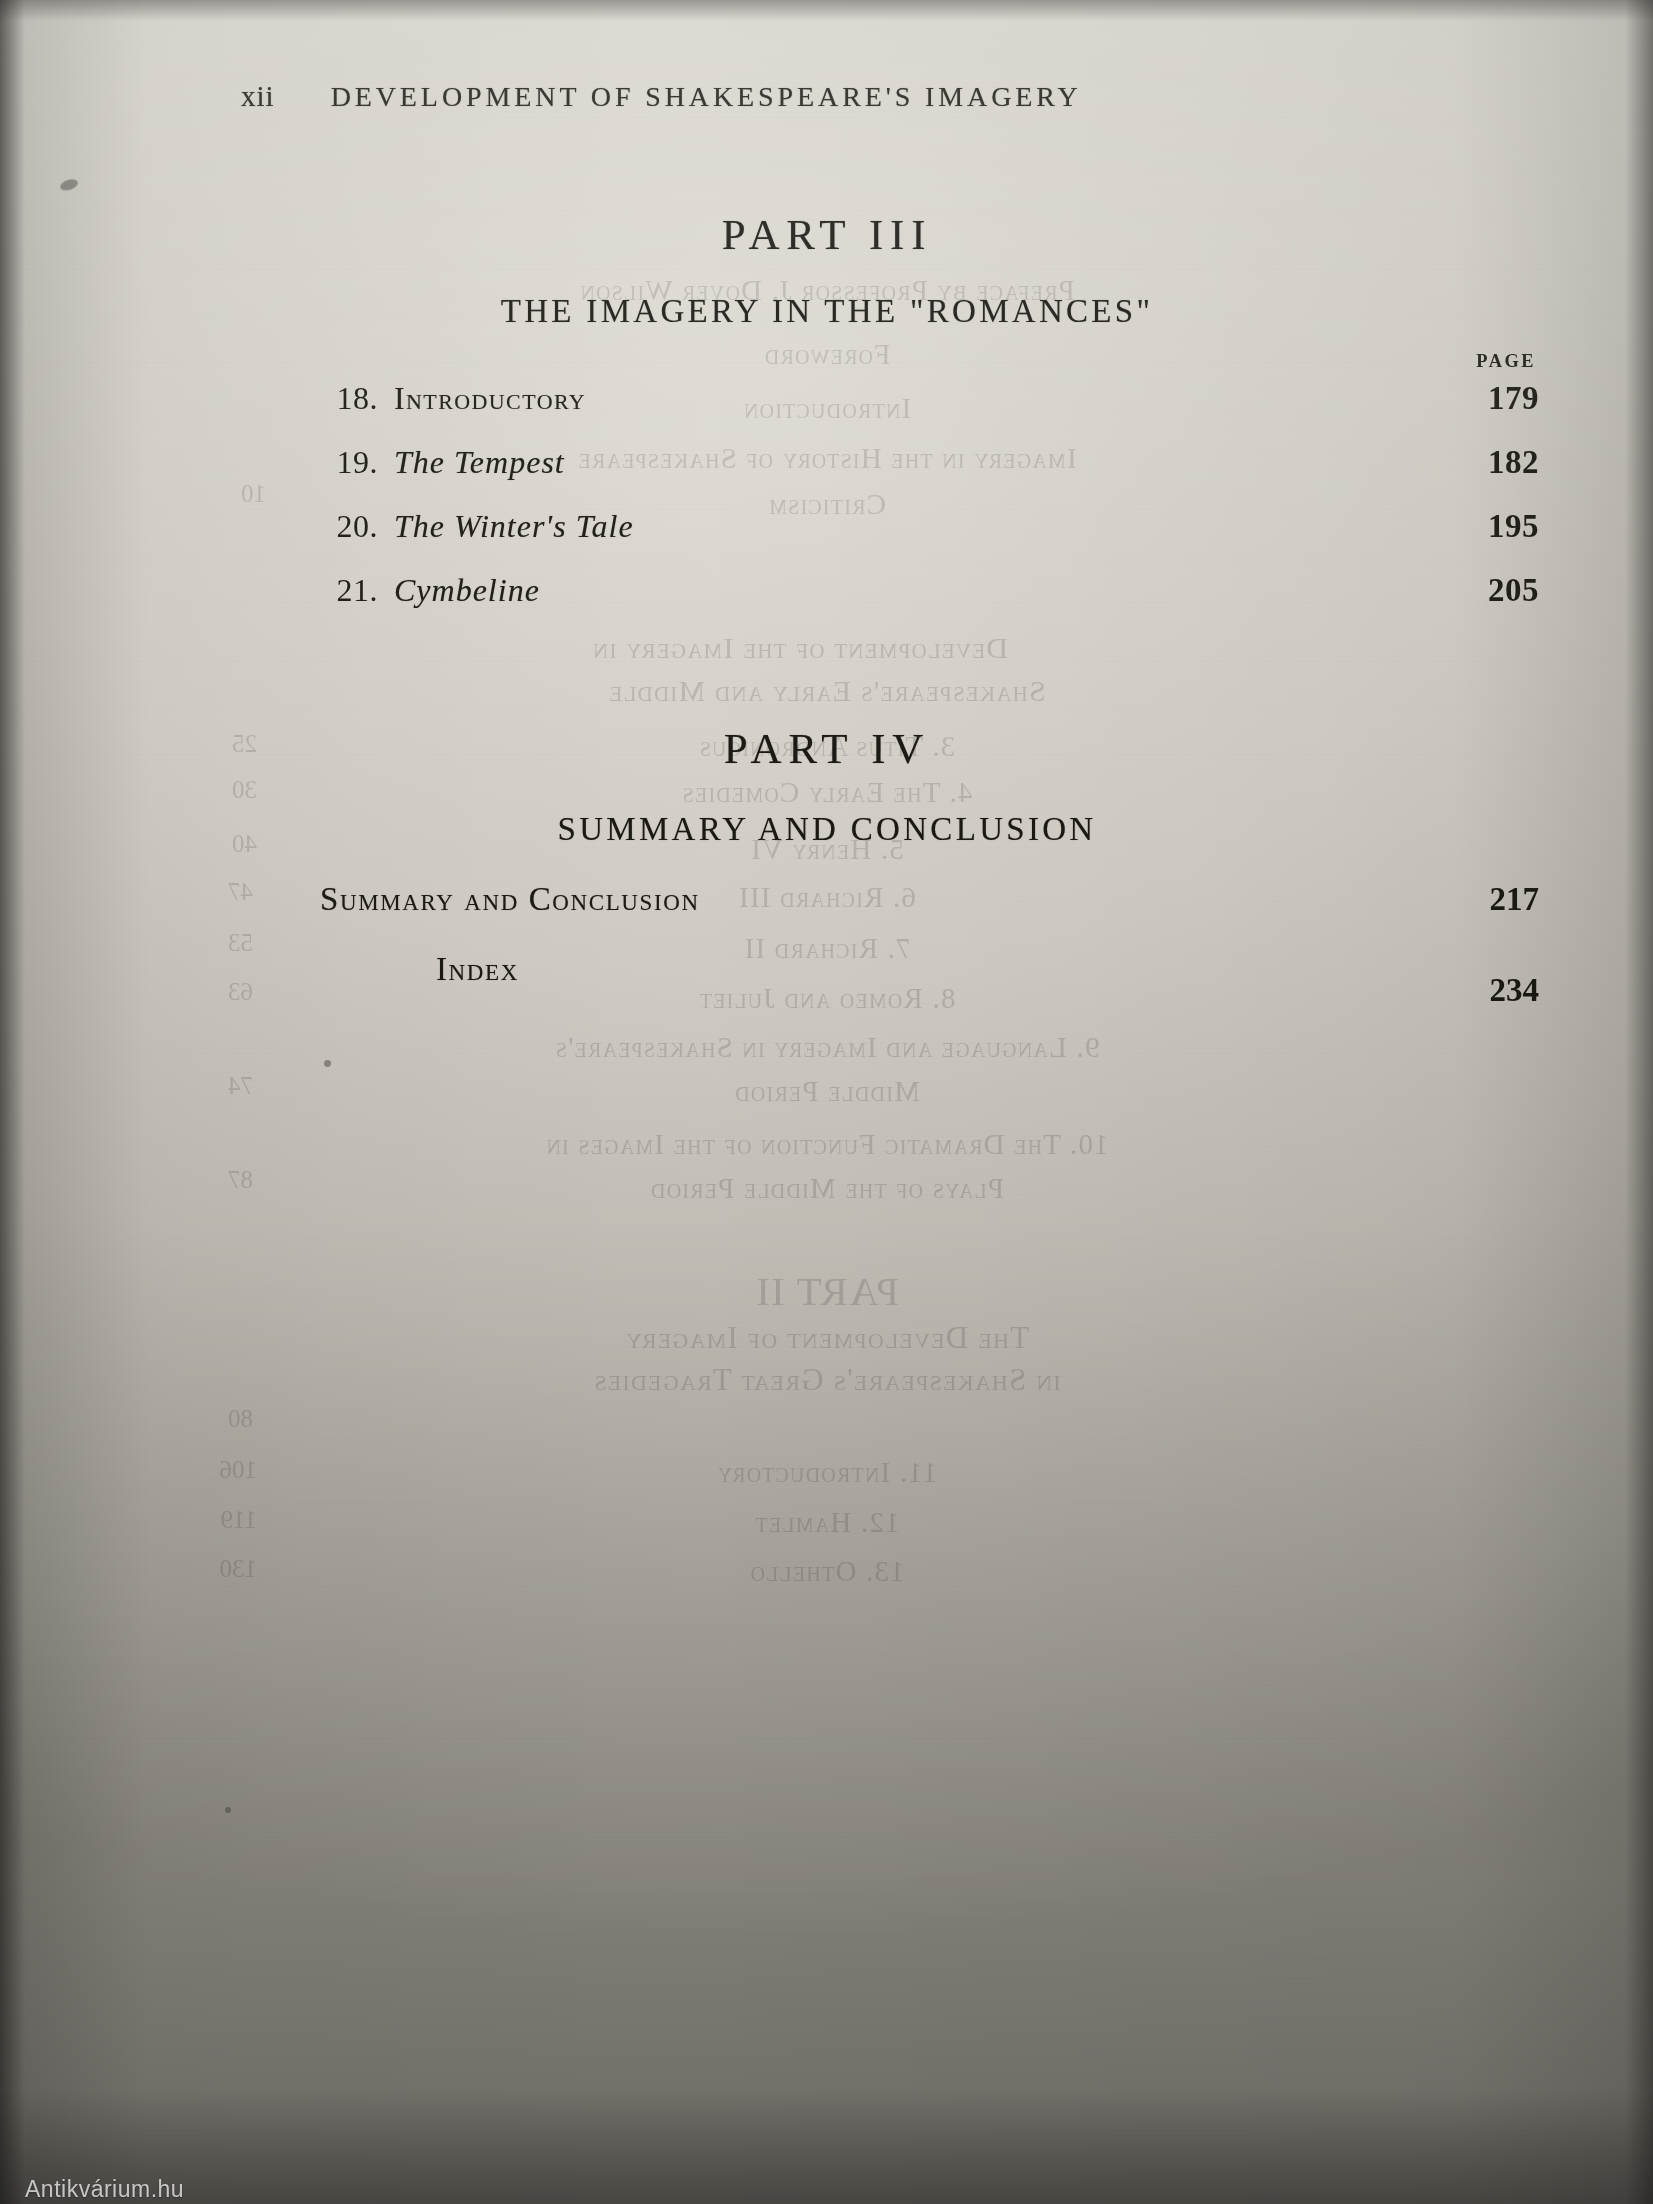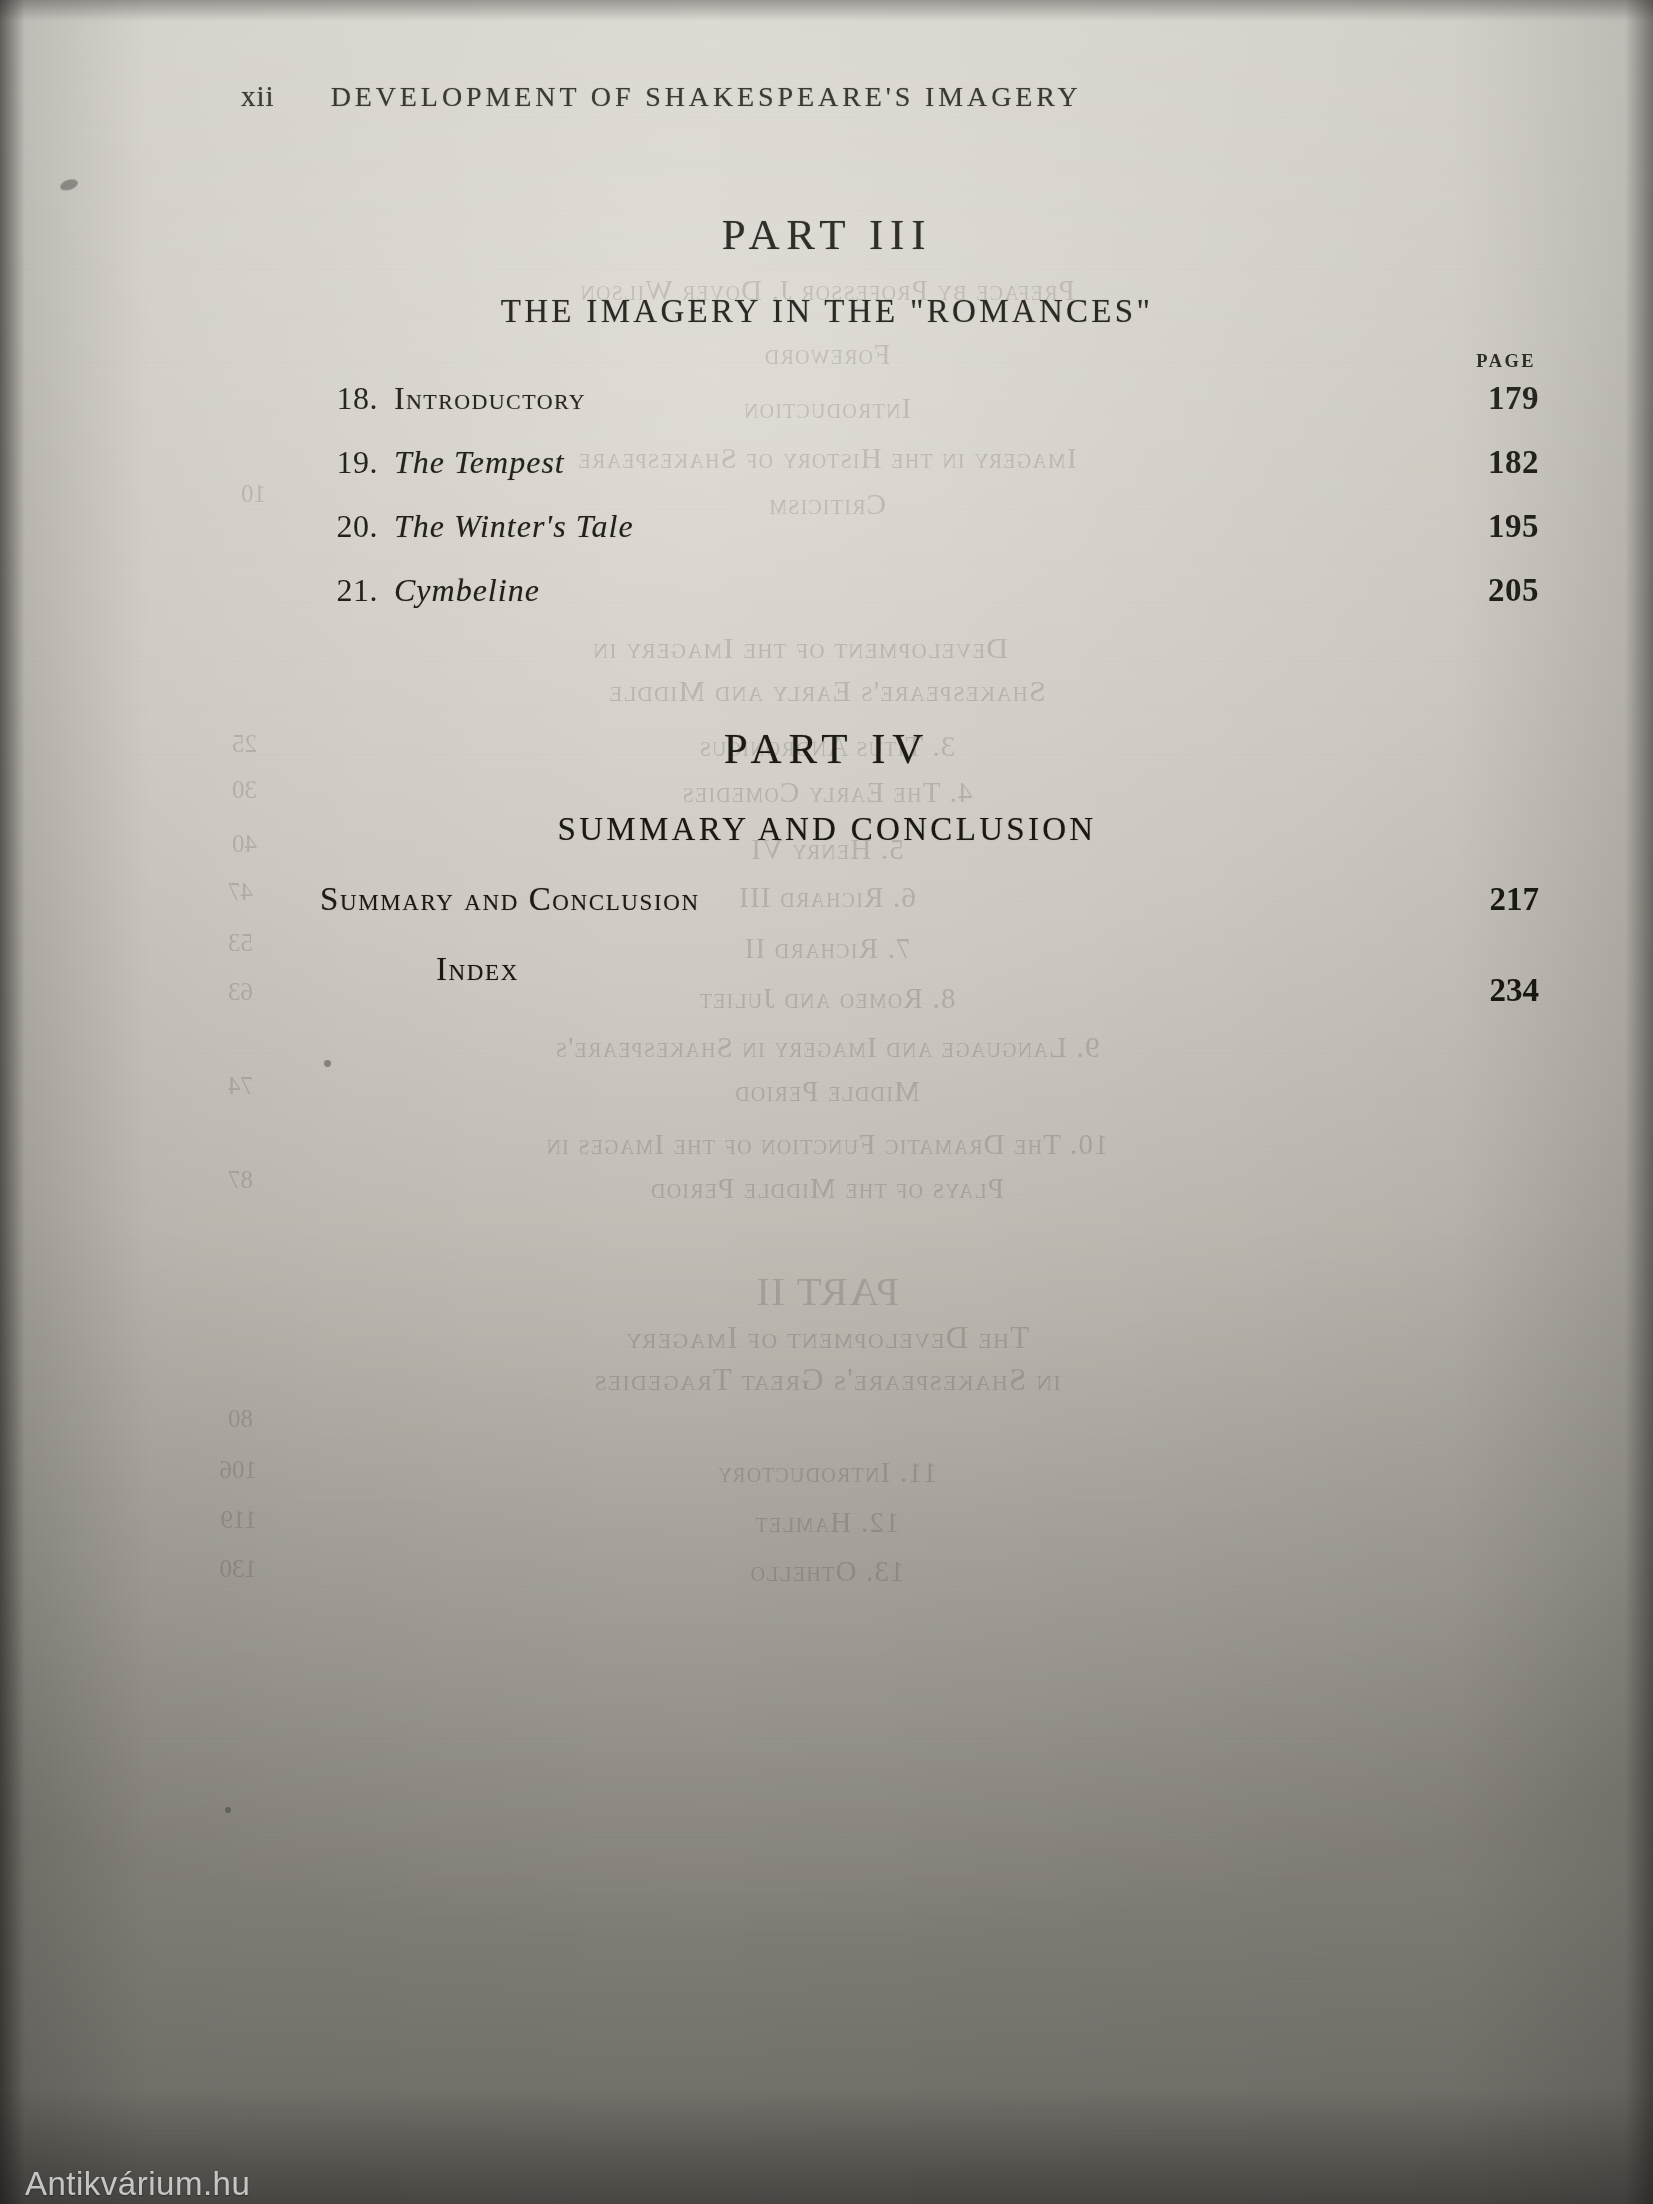--- a/index.html
+++ b/index.html
@@ -207,21 +207,21 @@
     top: 0;
     font-size: 33px;
     font-weight: bold;
   }
 
   .watermark {
     position: absolute;
     left: 25px;
     bottom: 1.9px;
     font-family: "Liberation Sans", sans-serif;
-    font-size: 33px;
+    font-size: 23px;
     color: rgba(245,245,245,0.75);
     letter-spacing: 0.5px;
     text-shadow: 0 1px 1.9px rgba(0,0,0,0.35);
   }
 
   .grain {
     position: absolute;
     inset: 0;
     pointer-events: none;
     opacity: 0.35;

